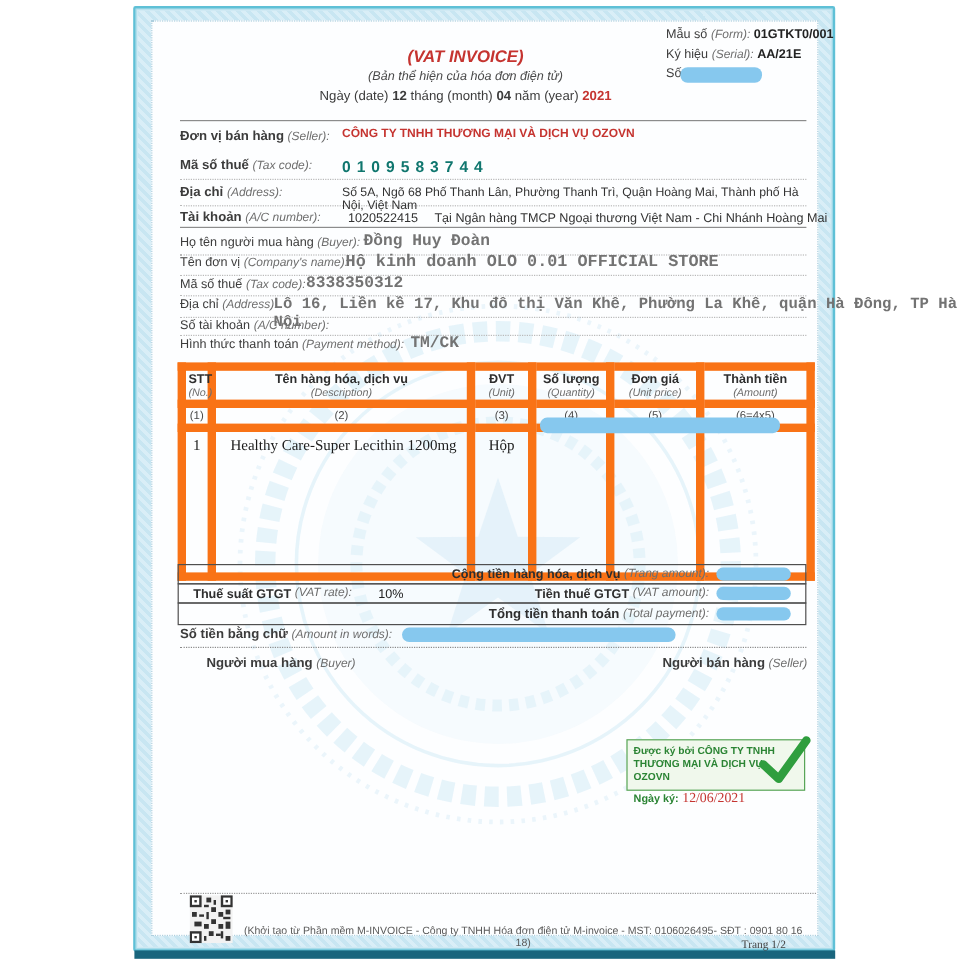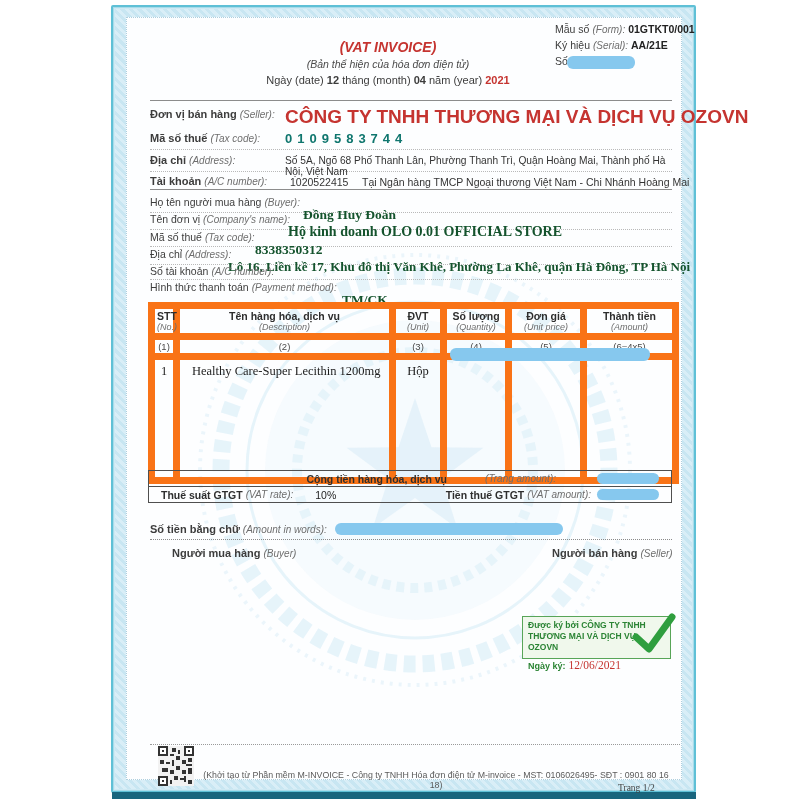--- a/index.html
+++ b/index.html
@@ -15,21 +15,21 @@
   .content { position:absolute; left:126px; top:17px; width:556px; height:763px;
           background:#fdfeff; border:1px dotted #aecfde; }
   .bottom-bar { position:absolute; left:112px; top:792px; width:584px; height:7px; background:#19657d; }
 
   .abs { position:absolute; }
   .t  { font-size:11px; color:#3c3c3c; }
   .b  { font-weight:bold; }
   .i  { font-style:italic; }
   .red { color:#c53430; }
   .fe { font-style:italic; color:#6e6e6e; font-size:10px; margin-left:3px; }
-  .serifv { font-family:Liberation Serif, serif; font-weight:bold; color:#14532d; font-size:13.5px;margin-top:13px; }
+  .serifv { font-family:Liberation Mono, monospace; font-weight:bold; color:#737373; font-size:13.5px; }
   .bar { background:#86c8ee; border-radius:6px; display:inline-block; }
   .dotline { border-bottom:1px dotted #b9b9b9; }
 
   
   table.items { position:absolute; left:148px; top:302px; border-collapse:collapse; table-layout:fixed; width:524px; background:transparent; }
   table.items td { border:7px solid #f97316; text-align:center; vertical-align:middle; padding:1px 2px; }
   .thvi { font-size:10.5px; font-weight:bold; color:#2e2e2e; display:block; }
   .then { font-size:9px; font-style:italic; color:#6e6e6e; display:block; }
   .idx  { font-size:9.5px; color:#4a4a4a; }
   .cell-serif { font-family:"Liberation Serif", serif; font-size:12.5px; color:#1c1c1c; }
@@ -86,21 +86,21 @@
   <div class="abs t" style="left:555px; top:55px; font-size:10.5px;">
     <span>Số</span><span class="fe">(No):</span>
   </div>
   <span class="abs bar" style="left:567px; top:56px; width:68px; height:13px;"></span>
 
   <div class="abs" style="left:150px; top:100px; width:522px; border-top:1.5px solid #8c8c8c;"></div>
 
   <div class="abs t" style="left:150px; top:108px;">
     <span class="b">Đơn vị bán hàng</span><span class="fe">(Seller):</span>
   </div>
-  <div class="abs b red" style="left:285px; top:106px; font-size:19px;">CÔNG TY TNHH THƯƠNG MẠI VÀ DỊCH VỤ OZOVN</div>
+  <div class="abs b red" style="left:285px; top:106px; font-size:10px;">CÔNG TY TNHH THƯƠNG MẠI VÀ DỊCH VỤ OZOVN</div>
 
   <div class="abs t dotline" style="left:150px; top:132px; width:522px; height:18px;">
     <span class="b">Mã số thuế</span><span class="fe">(Tax code):</span>
   </div>
   <div class="abs b" style="left:285px; top:131px; font-size:13px; letter-spacing:5px; color:#0f766e;">0109583744</div>
 
   <div class="abs t dotline" style="left:150px; top:154px; width:522px; height:18px;">
     <span class="b">Địa chỉ</span><span class="fe">(Address):</span>
   </div>
   <div class="abs" style="left:285px; top:155px; width:390px; font-size:10.2px; color:#333;">Số 5A, Ngõ 68 Phố Thanh Lân, Phường Thanh Trì, Quận Hoàng Mai, Thành phố Hà Nội, Việt Nam</div>
@@ -191,32 +191,37 @@
       <td class="cell-serif" style="vertical-align:top; text-align:left; padding:4px 0 0 12px;">Healthy Care-Super Lecithin 1200mg</td>
       <td class="cell-serif" style="vertical-align:top; padding-top:4px;">Hộp</td>
       <td></td>
       <td></td>
       <td></td>
     </tr>
   </tbody>
     </table>
   <span class="abs bar" style="left:450px; top:348px; width:200px; height:13px;"></span>
 
-  <div class="trow" style="top:470px; justify-content:flex-end;gap:35px;">
+  <div class="trow" style="top:470px; justify-content:flex-end;">
     <span class="b">Cộng tiền hàng hóa, dịch vụ</span>
       <span class="fe">(Trang amount):</span>
     <span class="bar rbar"></span>
   </div>
   <div class="trow" style="top:486px;">
     <span class="b" style="margin-left:12px;">Thuế suất GTGT</span>
       <span class="fe">(VAT rate):</span>
     <span style="margin-left:22px; color:#222;text-align:right;">10%</span>
     <span style="flex:1"></span>
     <span class="b">Tiền thuế GTGT</span>
       <span class="fe">(VAT amount):</span>
+    <span class="bar rbar"></span>
+  </div>
+  <div class="trow" style="top:502px; height:19px; justify-content:flex-end;">
+    <span class="b" style="font-size:11px;">Tổng tiền thanh toán</span>
+      <span class="fe">(Total payment):</span>
     <span class="bar rbar"></span>
   </div>
 
   <div class="abs t" style="left:150px; top:523px; display:flex; align-items:center;">
     <span class="b" style="font-size:11px;">Số tiền bằng chữ</span>
       <span class="fe">(Amount in words):</span>
     <span class="bar" style="width:228px; height:12px; margin-left:8px;"></span>
   </div>
   <div class="abs" style="left:150px; top:539px; width:522px; border-top:1px dotted #8a8a8a;"></div>
 

